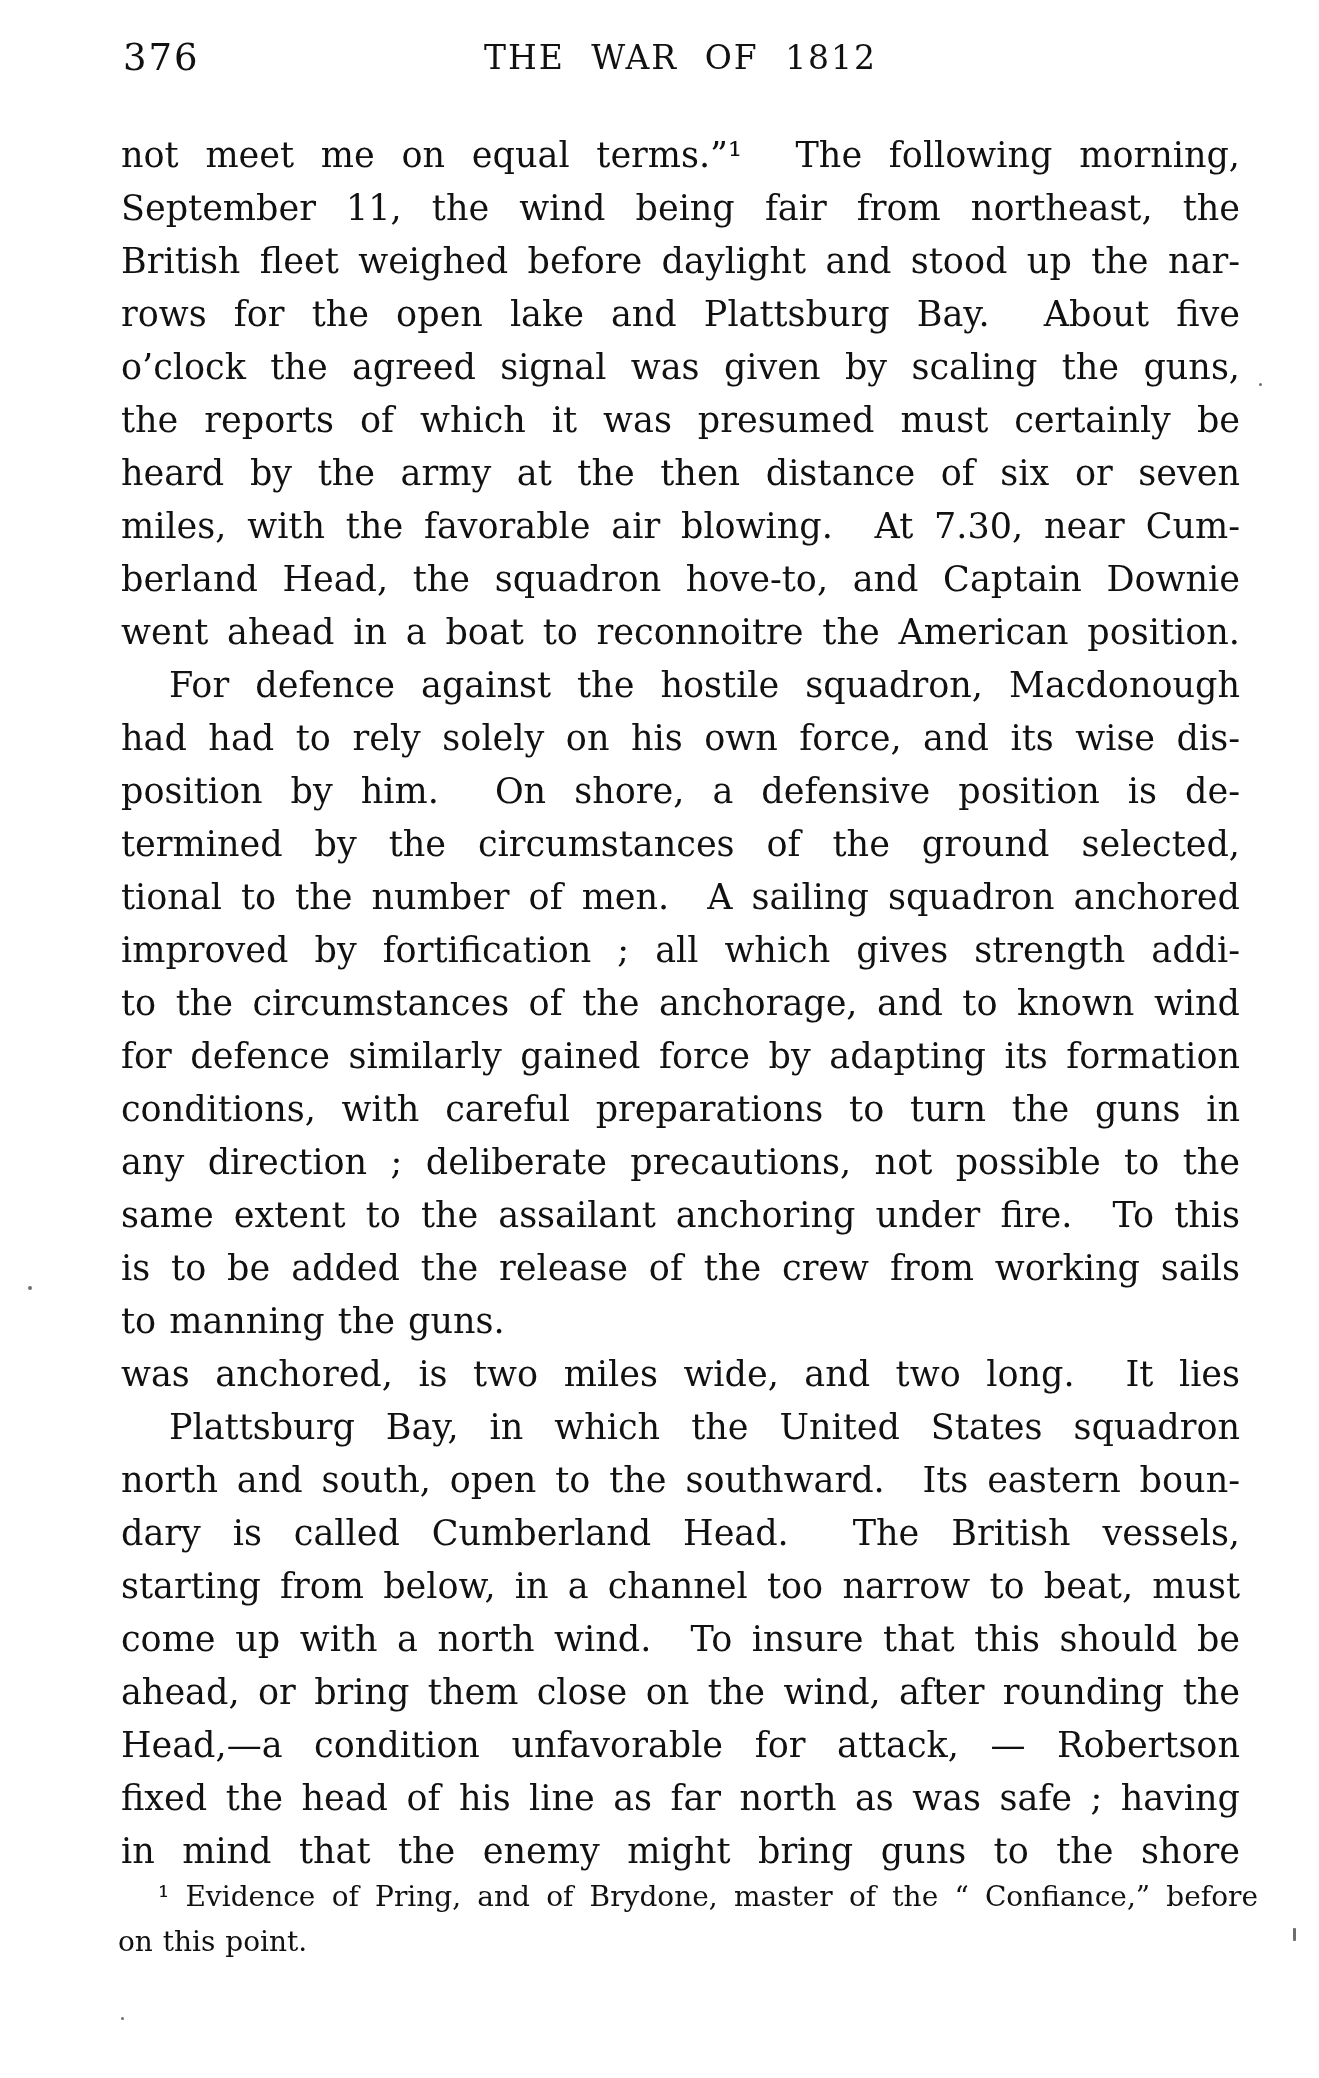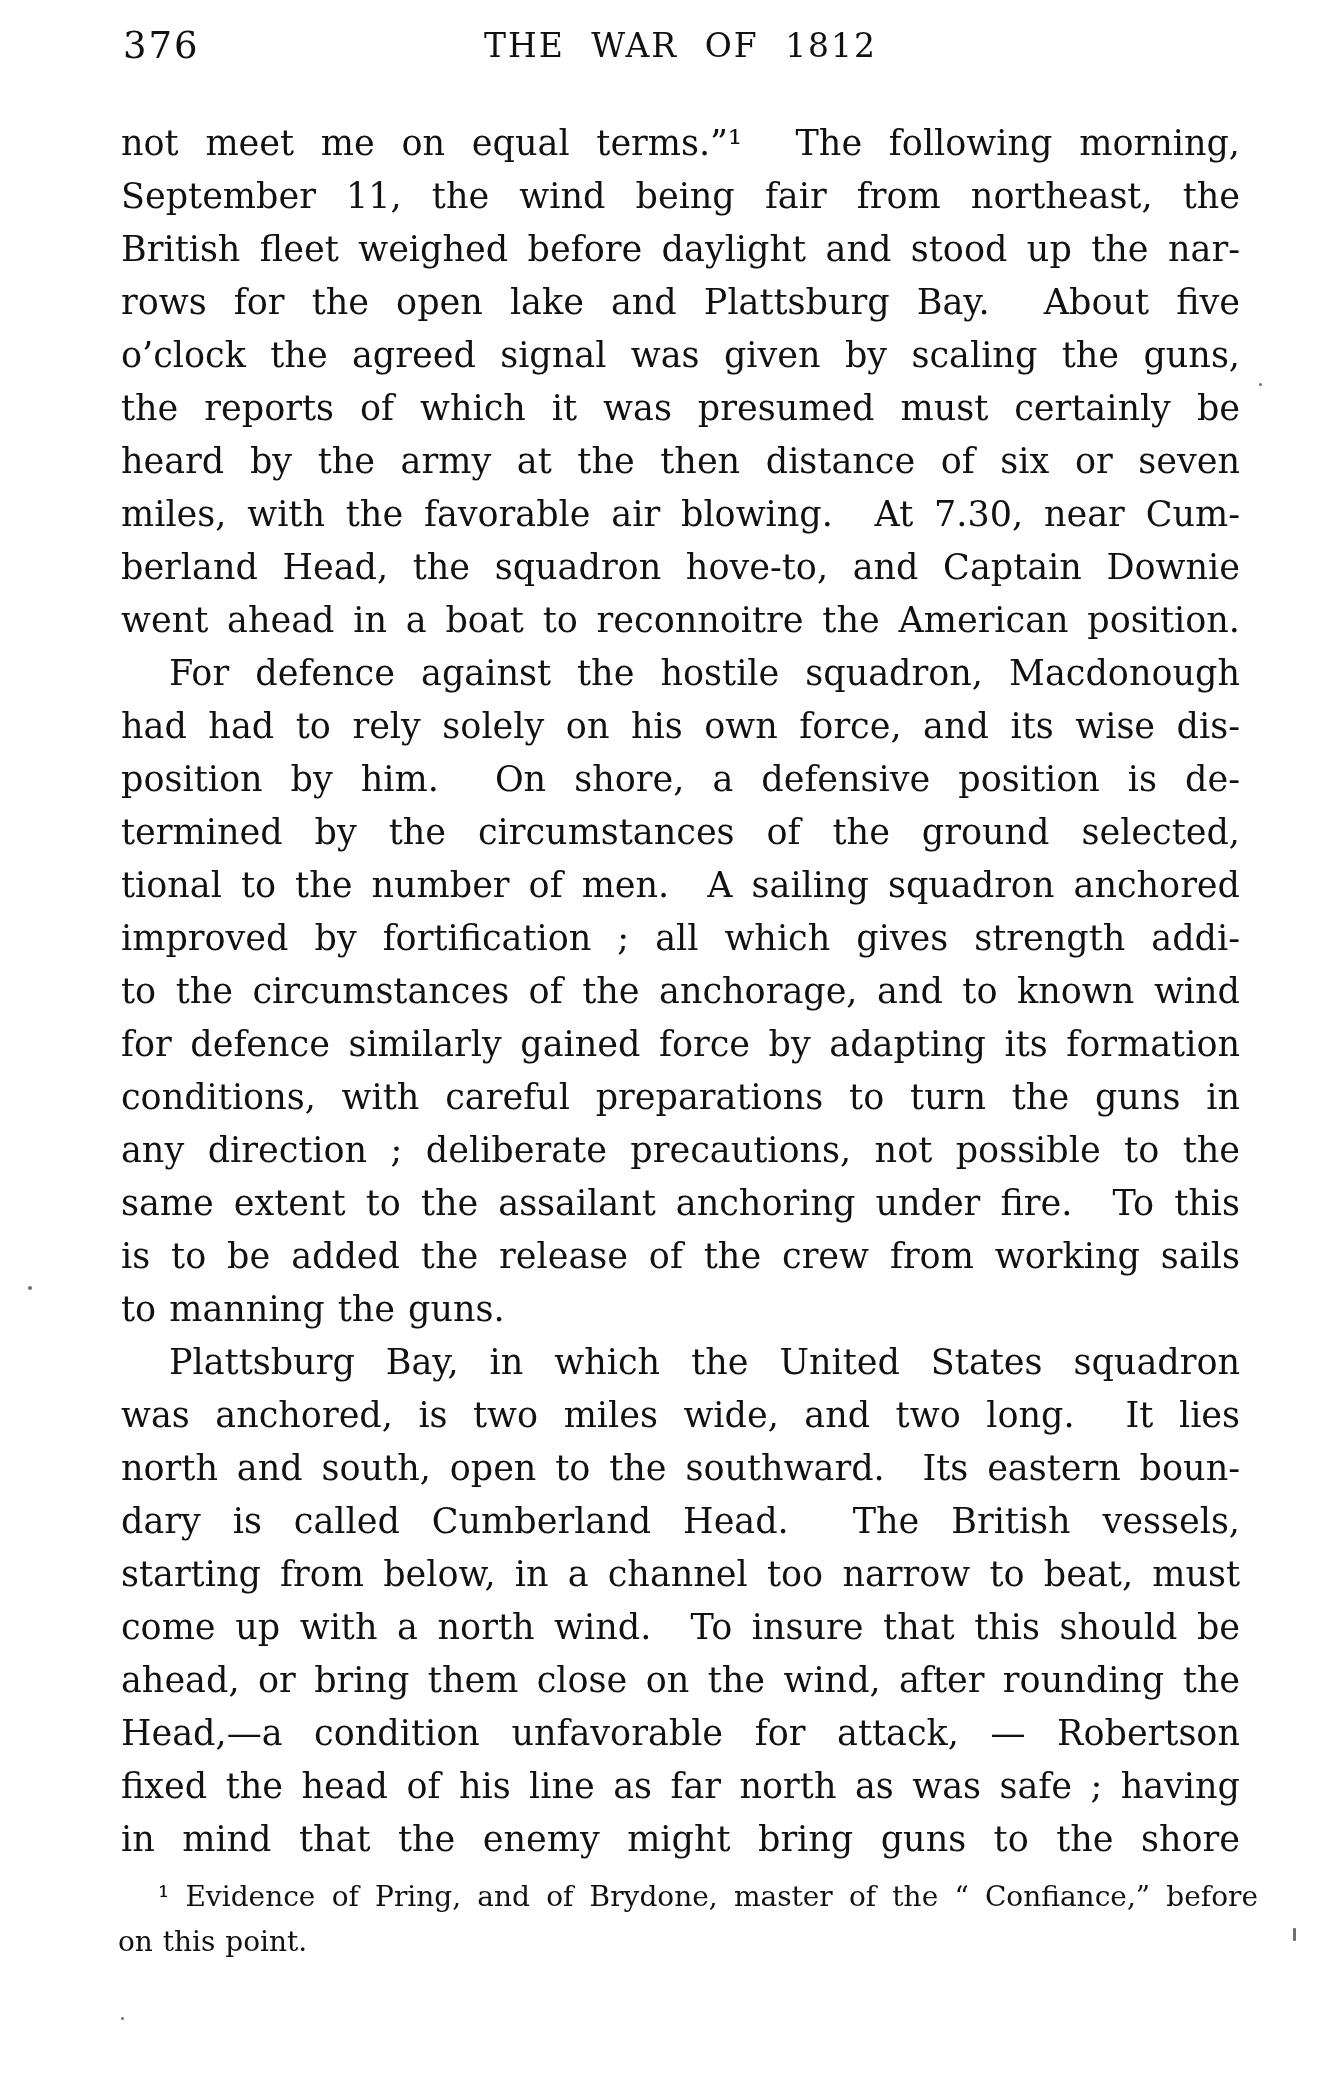--- a/index.html
+++ b/index.html
@@ -12,21 +12,21 @@
     width: 1319px;
     height: 2078px;
     background: #ffffff;
     color: #111111;
     font-family: "DejaVu Serif", serif;
     overflow: hidden;
   }
   .text-col {
     position: absolute;
     left: 121px;
-    top: 24px;
+    top: 36px;
     width: 1119px;
   }
   .header {
     position: relative;
     height: 56px;
   }
   .pagenum {
     position: absolute;
     left: 2px;
     top: 0;
@@ -110,22 +110,22 @@
         <div class="line">termined by the circumstances of the ground selected,</div>
         <div class="line">tional to the number of men.  A sailing squadron anchored</div>
         <div class="line">improved by fortification ; all which gives strength addi-</div>
         <div class="line">to the circumstances of the anchorage, and to known wind</div>
         <div class="line">for defence similarly gained force by adapting its formation</div>
         <div class="line">conditions, with careful preparations to turn the guns in</div>
         <div class="line">any direction ; deliberate precautions, not possible to the</div>
         <div class="line">same extent to the assailant anchoring under fire.  To this</div>
         <div class="line">is to be added the release of the crew from working sails</div>
         <div class="line short">to manning the guns.</div>
+        <div class="line">was anchored, is two miles wide, and two long.  It lies</div>
         <div class="line indent">Plattsburg Bay, in which the United States squadron</div>
-        <div class="line">was anchored, is two miles wide, and two long.  It lies</div>
         <div class="line">north and south, open to the southward.  Its eastern boun-</div>
         <div class="line">dary is called Cumberland Head.  The British vessels,</div>
         <div class="line">starting from below, in a channel too narrow to beat, must</div>
         <div class="line">come up with a north wind.  To insure that this should be</div>
         <div class="line">ahead, or bring them close on the wind, after rounding the</div>
         <div class="line">Head,—a condition unfavorable for attack, — Robertson</div>
         <div class="line">fixed the head of his line as far north as was safe ; having</div>
         <div class="line">in mind that the enemy might bring guns to the shore</div>
       </div>
   </div>

